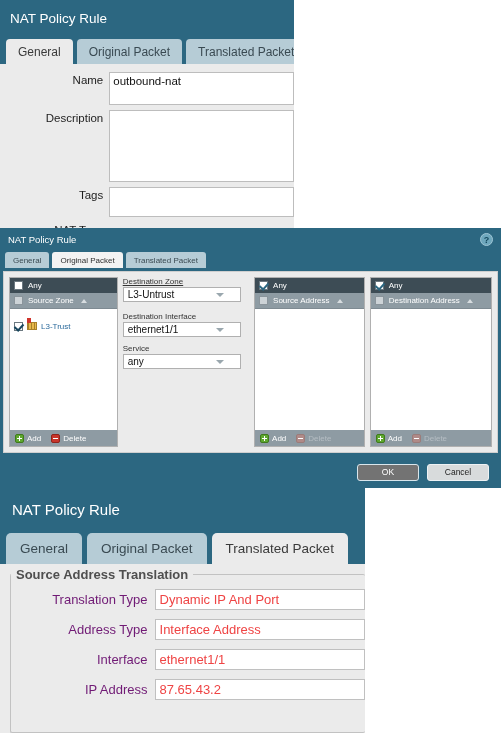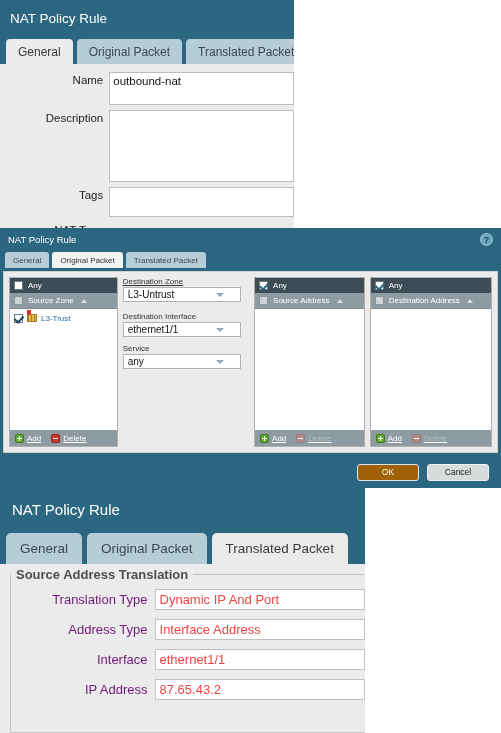--- a/index.html
+++ b/index.html
@@ -78,21 +78,21 @@
     height:15px;display:flex;align-items:center;padding-left:4px;gap:5px;
     border-bottom:1px solid #7e8a92;
   }
   .lb-rows{flex:1;background:#ffffff;overflow:hidden;}
   .lb-row{
     display:flex;align-items:center;gap:4px;height:14px;font-size:8px;
     padding-left:4px;color:#2b6a9c;
   }
   .lb-foot{
     background:#8e9ba3;height:16px;display:flex;
-    gap:10px;padding-left:5px;font-size:8px;color:#ffffff;text-decoration:underline;
+    gap:10px;padding-left:5px;font-size:8px;color:#ffffff;
   }
   .lb-foot .btn{display:flex;align-items:center;gap:3px;}
   .lb-foot .btn.disabled{color:#b6bec4;}
   .cbx{
     width:9px;height:9px;background:#ffffff;border:1px solid #6b7880;
     box-sizing:border-box;display:inline-block;position:relative;flex:none;
   }
   .cbx.grey{background:#cdd3d7;border-color:#8a949b;}
   .cbx.checked::after{
     content:"";position:absolute;left:1px;top:-1px;width:4px;height:7px;
@@ -142,21 +142,21 @@
   #p2 .footer{
     position:absolute;left:0;right:0;bottom:0;height:32px;
     background:#2c6781;display:flex;align-items:center;justify-content:flex-end;
     gap:8px;padding-right:12px;box-sizing:border-box;
   }
   .dbtn{
     width:62px;height:17px;border-radius:3px;border:1px solid #d9e6ec;
     font-size:8.5px;display:flex;align-items:center;justify-content:center;
     box-sizing:border-box;
   }
-  .dbtn.primary{background:#a16207;color:#ffffff;}
+  .dbtn.primary{background:#737373;color:#ffffff;}
   .dbtn.secondary{background:#d8dbdc;color:#222222;border-color:#eef2f4;}
 
   
   #p3{left:0;top:488px;width:365px;height:245px;}
   #p3 .titlebar{height:42px;padding:0 12px;font-size:15px;}
   #p3 .tabstrip{height:34px;padding-left:6px;}
   #p3 .tab{height:31px;padding:0 14px;font-size:13.5px;margin-right:5px;border-radius:5px 5px 0 0;}
   #p3 .body{position:absolute;left:0;top:76px;right:0;bottom:0;padding:10px 0 0 10px;}
   #p3 .group{
     border:1px solid #c2c2c2;border-right:none;border-radius:2px;
@@ -237,21 +237,21 @@
       <div class="lb-any">
         <span class="cbx"></span>
         <span>Any</span>
       </div>
       <div class="lb-hdr">
         <span class="cbx grey"></span>
         <span>Source Zone</span>
         <span class="sortarrow"></span>
       </div>
       <div class="lb-rows">
-        <div class="lb-row" style="position:relative;margin-top:2px;">
+        <div class="lb-row" style="position:relative;margin-top:10px;">
           <span class="cbx checked"></span>
           <span style="position:relative;display:inline-flex;align-items:center;">
             <span class="redflag" style="top:-4px;left:0;"></span>
             <span class="zoneicon"></span>
           </span>
           <span>L3-Trust</span>
         </div>
       </div>
       <div class="lb-foot">
         <span class="btn">

